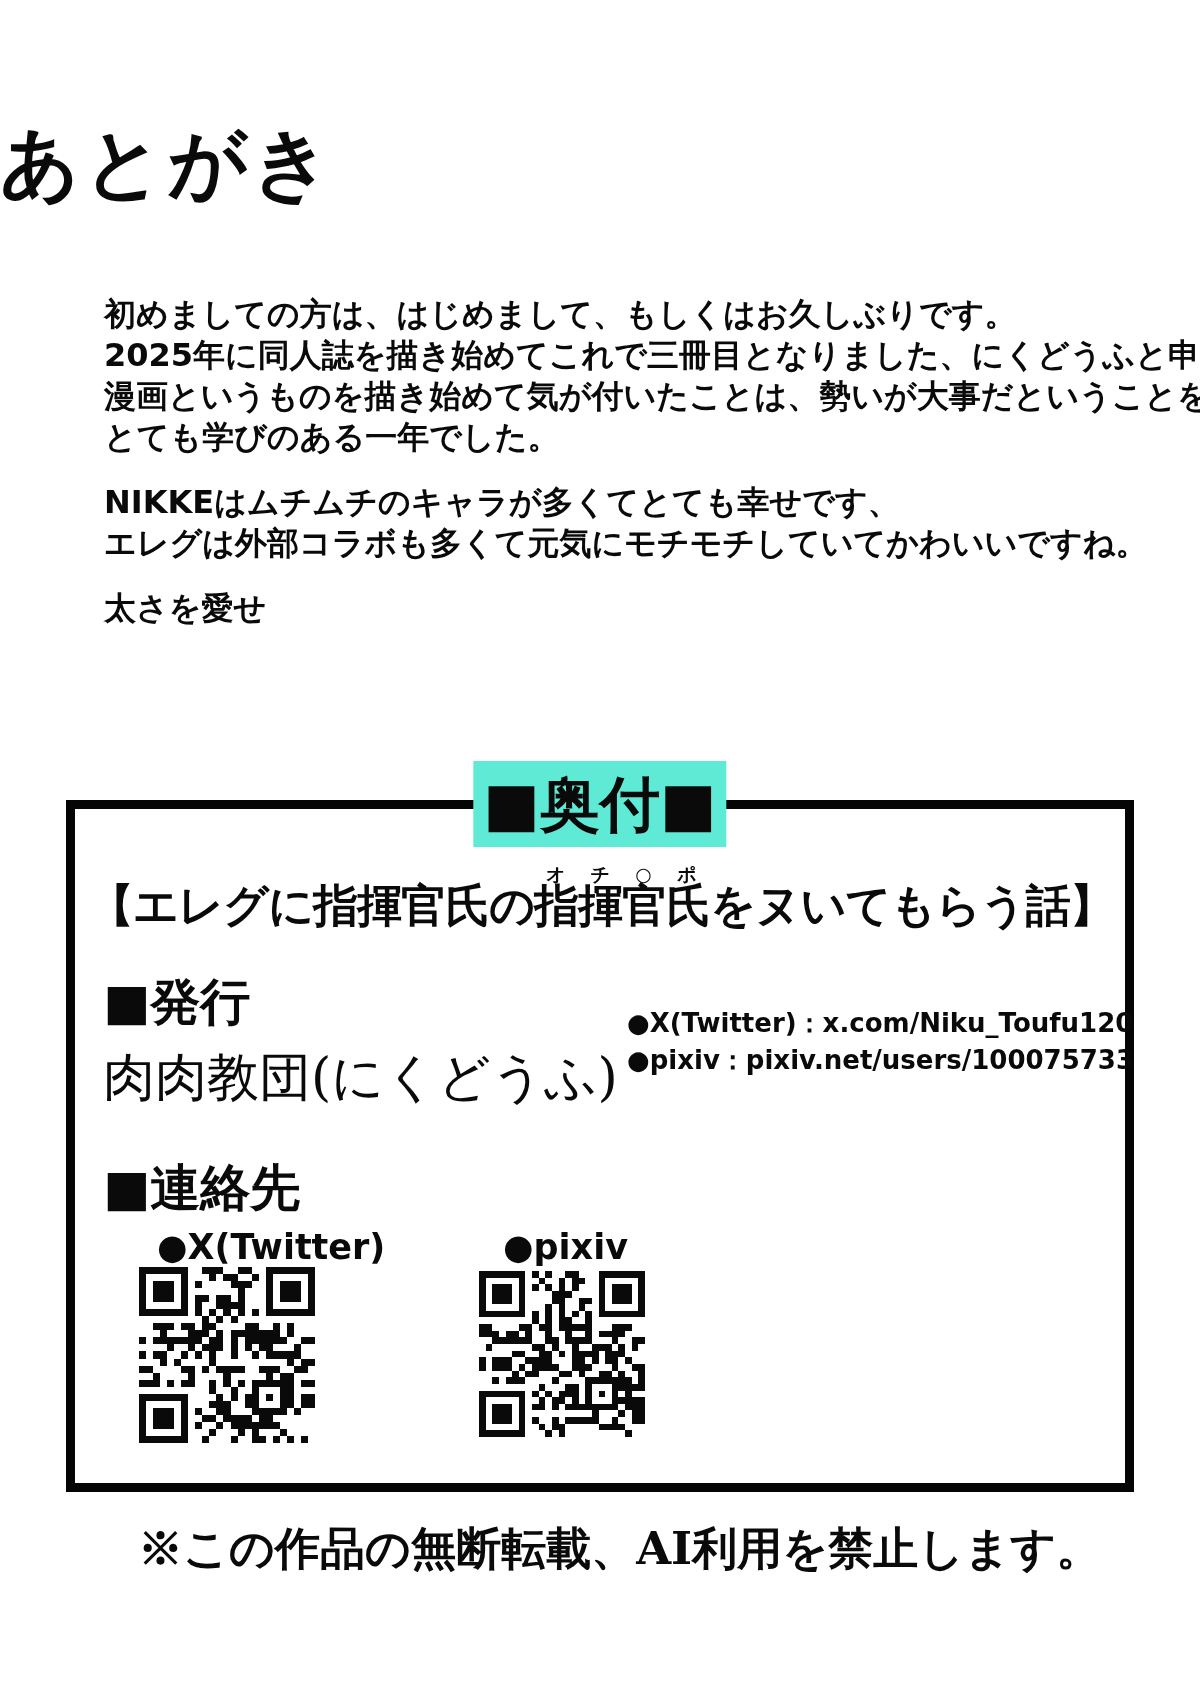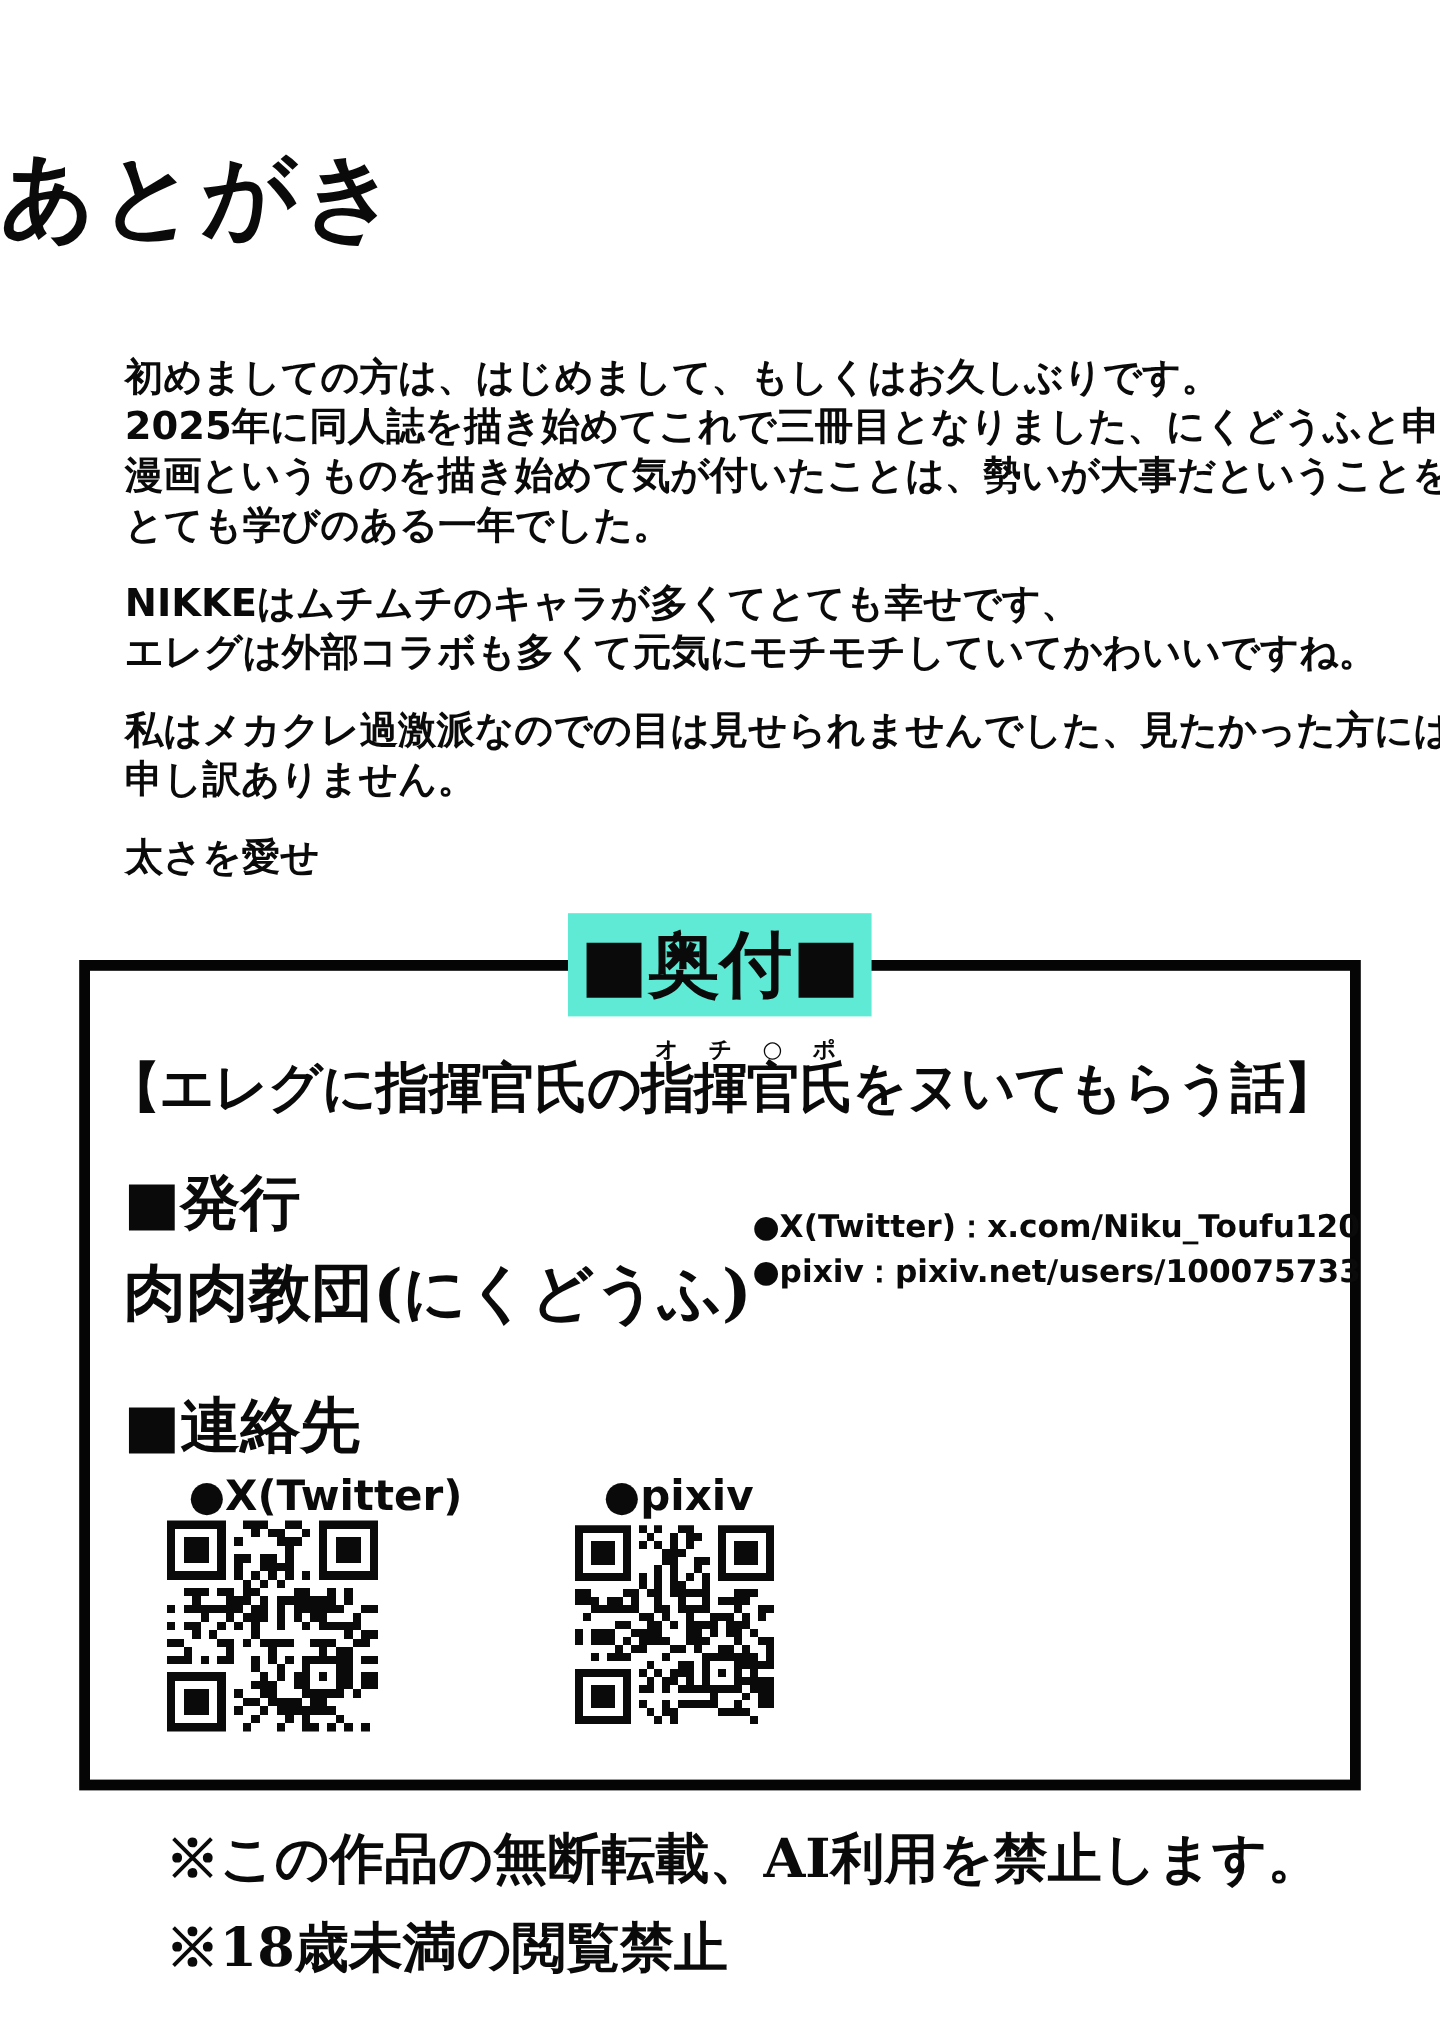--- a/index.html
+++ b/index.html
@@ -53,21 +53,21 @@
   }
   .publish-heading,.contact-heading{
     position:absolute;left:28px;
     font-size:50px;font-weight:800;
   }
   .publish-heading{top:160px;}
   .contact-heading{top:346px;}
   .publisher-name{
     position:absolute;top:234px;left:28px;
     font-family:"DejaVu Serif","Liberation Serif",serif;
-    font-size:52px;font-weight:700;white-space:nowrap;
+    font-size:52px;font-weight:400;white-space:nowrap;
   }
   .links{
     position:absolute;top:196px;left:552px;
     font-size:26px;font-weight:700;line-height:37px;
     white-space:nowrap;
   }
   .qr-label{
     position:absolute;top:418px;
     font-size:35px;font-weight:700;white-space:nowrap;
   }
@@ -99,24 +99,20 @@
   <div class="afterword">
     <div class="para">
       <div class="line">初めましての方は、はじめまして、もしくはお久しぶりです。</div>
       <div class="line">2025年に同人誌を描き始めてこれで三冊目となりました、にくどうふと申します。</div>
       <div class="line">漫画というものを描き始めて気が付いたことは、勢いが大事だということを知りました。</div>
       <div class="line">とても学びのある一年でした。</div>
     </div>
     <div class="para">
       <div class="line">NIKKEはムチムチのキャラが多くてとても幸せです、</div>
       <div class="line">エレグは外部コラボも多くて元気にモチモチしていてかわいいですね。</div>
-    </div>
-    <div class="para">
-      <div class="line">私はメカクレ過激派なのでの目は見せられませんでした、見たかった方には</div>
-      <div class="line">申し訳ありません。</div>
     </div>
     <div class="para">
       <div class="line">太さを愛せ</div>
     </div>
   </div>
 
   <div class="colophon">
 
     <div class="colophon-header">■奥付■</div>
 
@@ -760,16 +756,15 @@
             <rect x="12" y="24" width="1" height="1"></rect>
             <rect x="22" y="24" width="1" height="1"></rect>
           </g>
         </svg>
     </div>
 
   </div>
 
   <div class="footer">
     <div>※この作品の無断転載、AI利用を禁止します。</div>
-    <div>※18歳未満の閲覧禁止</div>
   </div>
 
 </div>
 
 </body></html>

